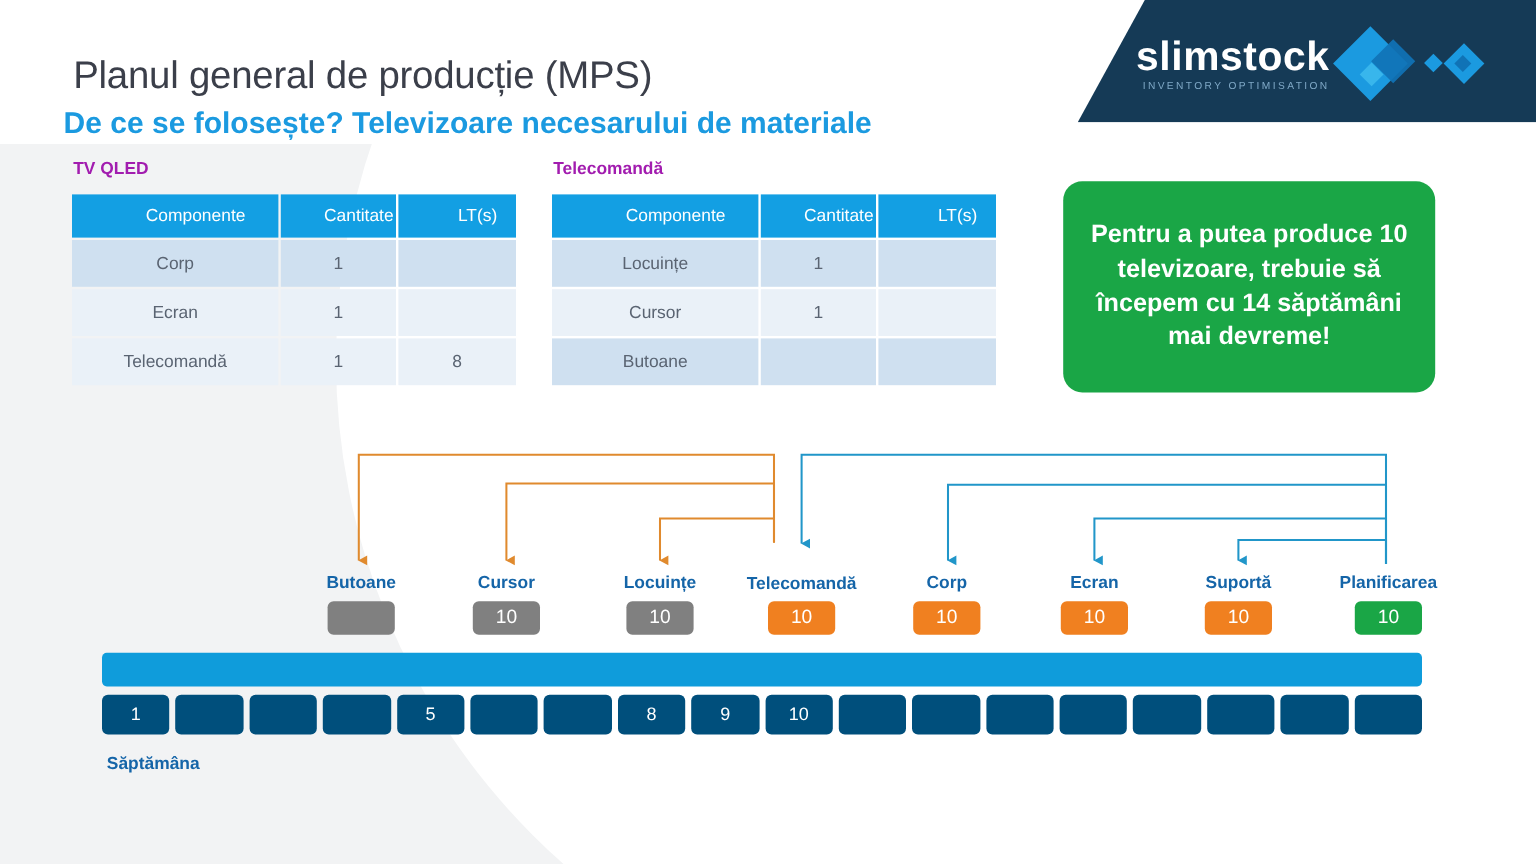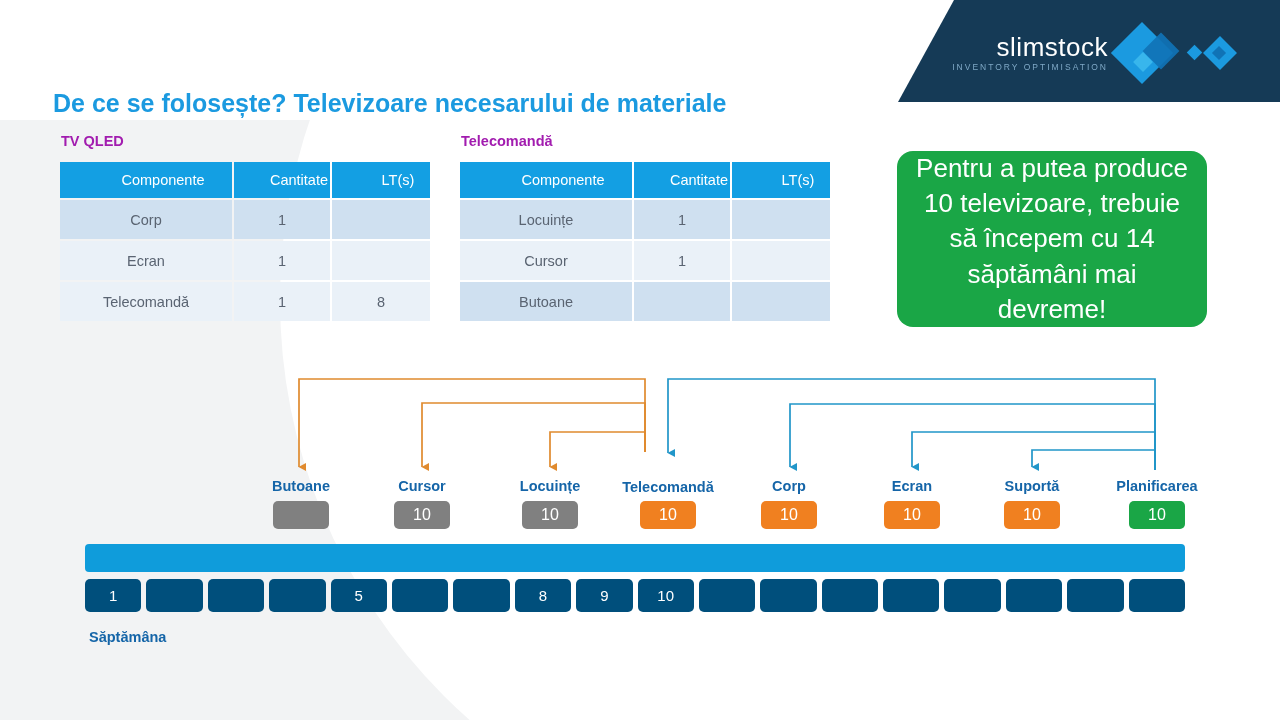--- a/index.html
+++ b/index.html
@@ -67,24 +67,24 @@
     position: absolute;
     top: 22px;
     right: 22px;
     display: flex;
     align-items: center;
     z-index: 6;
   }
   .logo-text { text-align: right; margin-right: 10px; }
   .logo-name {
     color: #ffffff;
-    font-size: 26px;
+    font-size: 34px;
     letter-spacing: 0.5px;
     line-height: 1;
-    font-weight: 400;
+    font-weight: 700;
   }
   .logo-tag {
     color: #7fa8c6;
     font-size: 8.5px;
     letter-spacing: 2.0px;
     margin-top: 3px;
     line-height: 1;
   }
   .logo-marks { position: relative; width: 140px; height: 62px; }
   .dmd {
@@ -170,31 +170,30 @@
   
   .callout {
     position: absolute;
     left: 886px;
     top: 151px;
     width: 310px;
     height: 176px;
     background: #1aa646;
     border-radius: 16px;
     color: #ffffff;
-    font-size: 26px;
-    font-weight: normal;
+    font-size: 21px;
+    font-weight: bold;
     line-height: 1.35;
     display: flex;
     align-items: center;
     justify-content: center;
     text-align: center;
     z-index: 6;
     padding: 0 14px;
     box-sizing: border-box;
-    margin-left: 11px;
   }
 
   
   .connectors {
     position: absolute;
     left: 0; top: 0;
     width: 1280px; height: 720px;
     z-index: 3;
     pointer-events: none;
   }
@@ -291,20 +290,21 @@
     <div class="logo-marks">
       <span class="dmd dmd1"></span>
       <span class="dmd dmd2"></span>
       <span class="dmd dmd3"></span>
       <span class="dmd dmd4"></span>
       <span class="dmd dmd5"></span>
       <span class="dmd dmd6"></span>
     </div>
   </div>
 
+  <div class="title">Planul general de producție (MPS)</div>
   <div class="subtitle">De ce se folosește? Televizoare necesarului de materiale</div>
 
   <div class="tbl-caption" id="cap-tv">TV QLED</div>
   <table class="bom-table" id="tbl-tv">
     <colgroup>
         <col class="col-comp">
         <col class="col-qty">
         <col class="col-lt">
       </colgroup>
     <thead>

